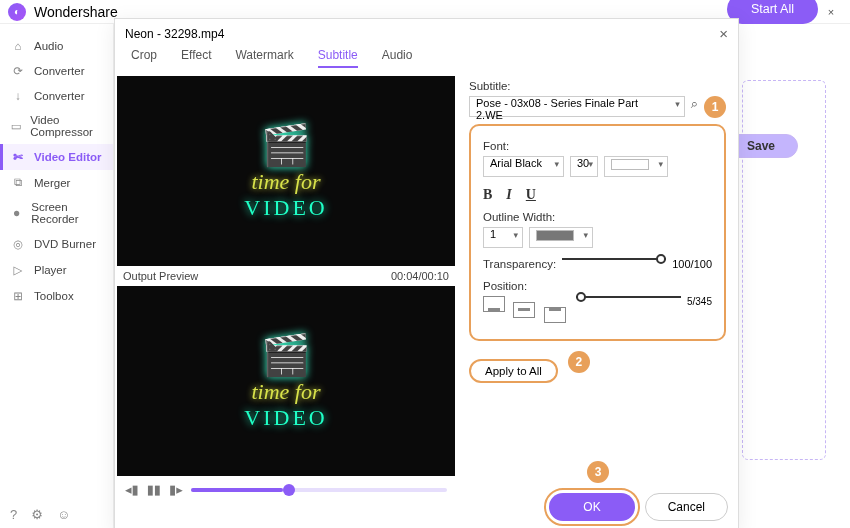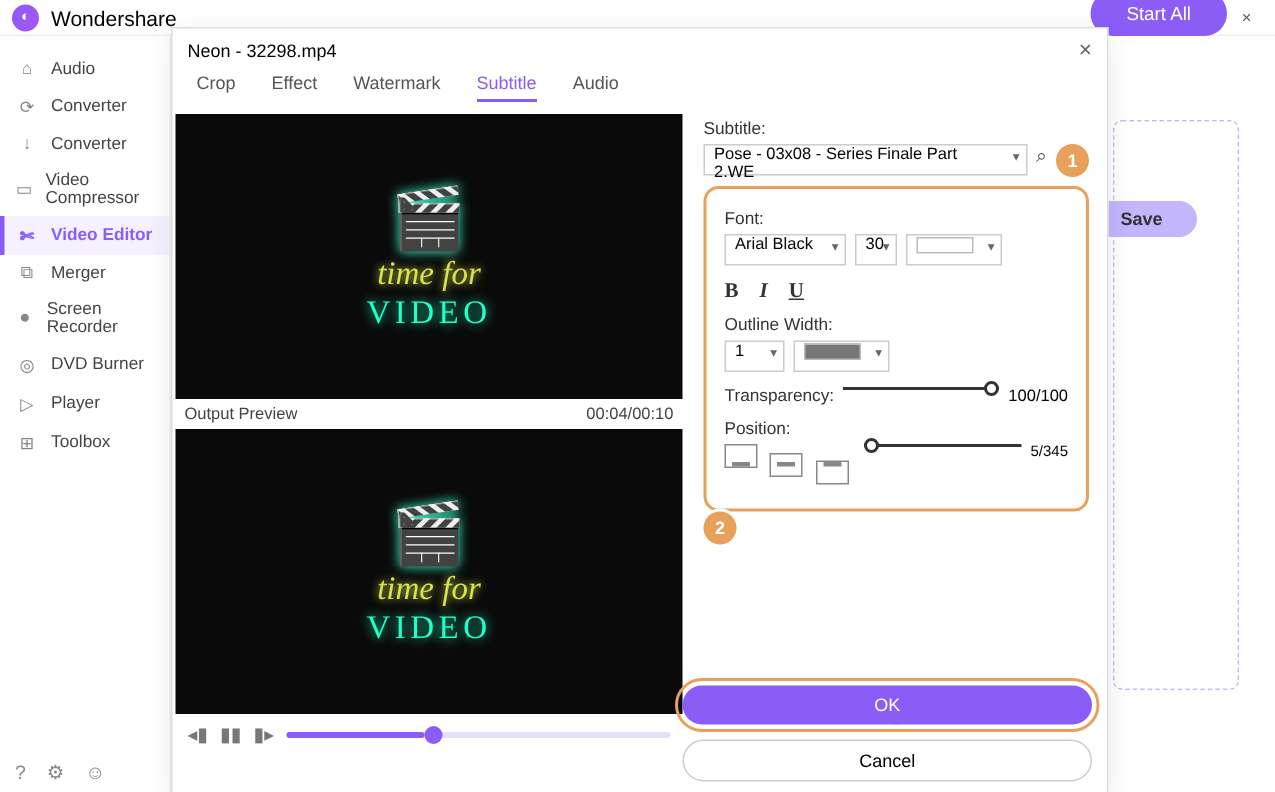--- a/index.html
+++ b/index.html
@@ -62,21 +62,21 @@
   .slider .k { position:absolute; top:-4px; width:10px; height:10px; border-radius:50%; background:#fff; border:2px solid #333; }
   .posicons span { width:22px; height:16px; border:1px solid #888; display:inline-flex; align-items:flex-end; justify-content:center; margin-right:4px; }
   .posicons span i { width:12px; height:3px; background:#888; }
   .posicons span:nth-child(2) i { align-self:center; }
   .posicons span:nth-child(3) { align-items:flex-start; }
 
   .apply { display:inline-block; border:2px solid #e8a05a; border-radius:18px; padding:4px 14px; font-size:11.5px; margin-top:18px; }
 
   .marker { position:absolute; width:22px; height:22px; border-radius:50%; background:#e8a05a; color:#fff; font-size:12px; font-weight:bold; display:flex; align-items:center; justify-content:center; box-shadow:0 0 0 2px #fff; }
 
-  .footer { position:absolute; bottom:10px; right:10px; left:340px; display:flex; gap:10px; justify-content:flex-end;flex-direction:column; }
+  .footer { position:absolute; bottom:10px; right:10px; left:340px; display:flex; gap:10px; justify-content:flex-end; }
   .btn-ok { background:#8b5cf6; color:#fff; border:none; border-radius:16px; padding:6px 34px; font-size:12px; outline:2px solid #e8a05a; outline-offset:3px; }
   .btn-cancel { background:#fff; border:1px solid #ccc; border-radius:16px; padding:6px 22px; font-size:12px; }
 
   .side-right { flex:1; padding:14px 14px; position:relative; }
   .side-right .save { border:1px solid #c7b6f5; border-radius:16px; padding:4px 22px; font-size:12px; background:#c4b5fd; color:#333; position:absolute; top:110px; right:52px;font-weight:bold; }
   .startall { background:#8b5cf6; color:#fff; border:none; border-radius:18px; padding:8px 24px; font-size:12.5px; position:absolute; bottom:28px; right:32px; }
   .dashbox { position:absolute; top:56px; right:24px; width:84px; height:380px; border:1px dashed #c7b6f5; border-radius:6px; }
 </style>
 </head>
 <body>
@@ -241,20 +241,21 @@
                   </span>
               </div>
               <div class="slider">
                   <span class="k" style="left:0"></span>
                 </div>
               <span style="font-size:10px">5/345</span>
             </div>
           </div>
 
           <div style="display:flex;align-items:center;gap:10px;">
+            <span class="apply">Apply to All</span>
             <div class="marker" style="position:static">2</div>
           </div>
         </div>
       </div>
 
       <div class="marker" style="bottom:48px; left:472px">3</div>
 
       <div class="footer">
         <button class="btn-ok">OK</button>
         <button class="btn-cancel">Cancel</button>

